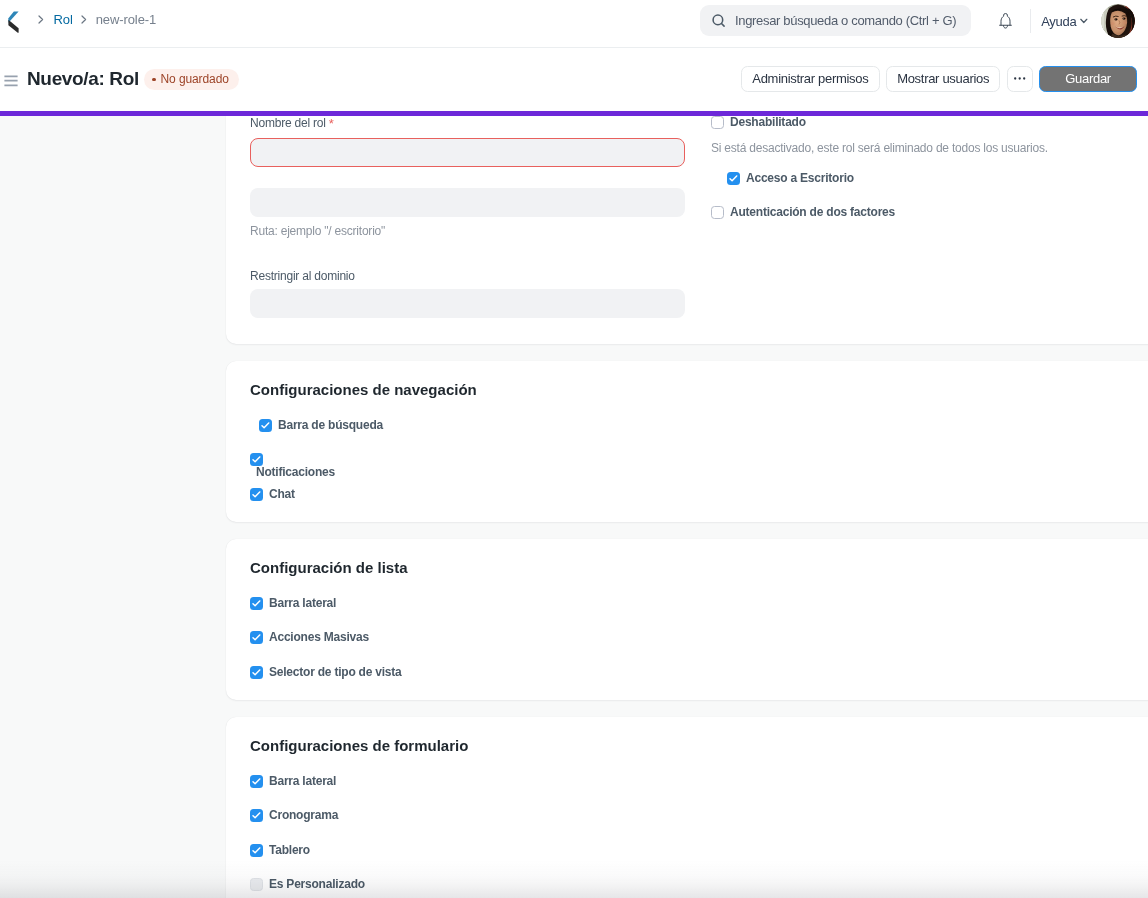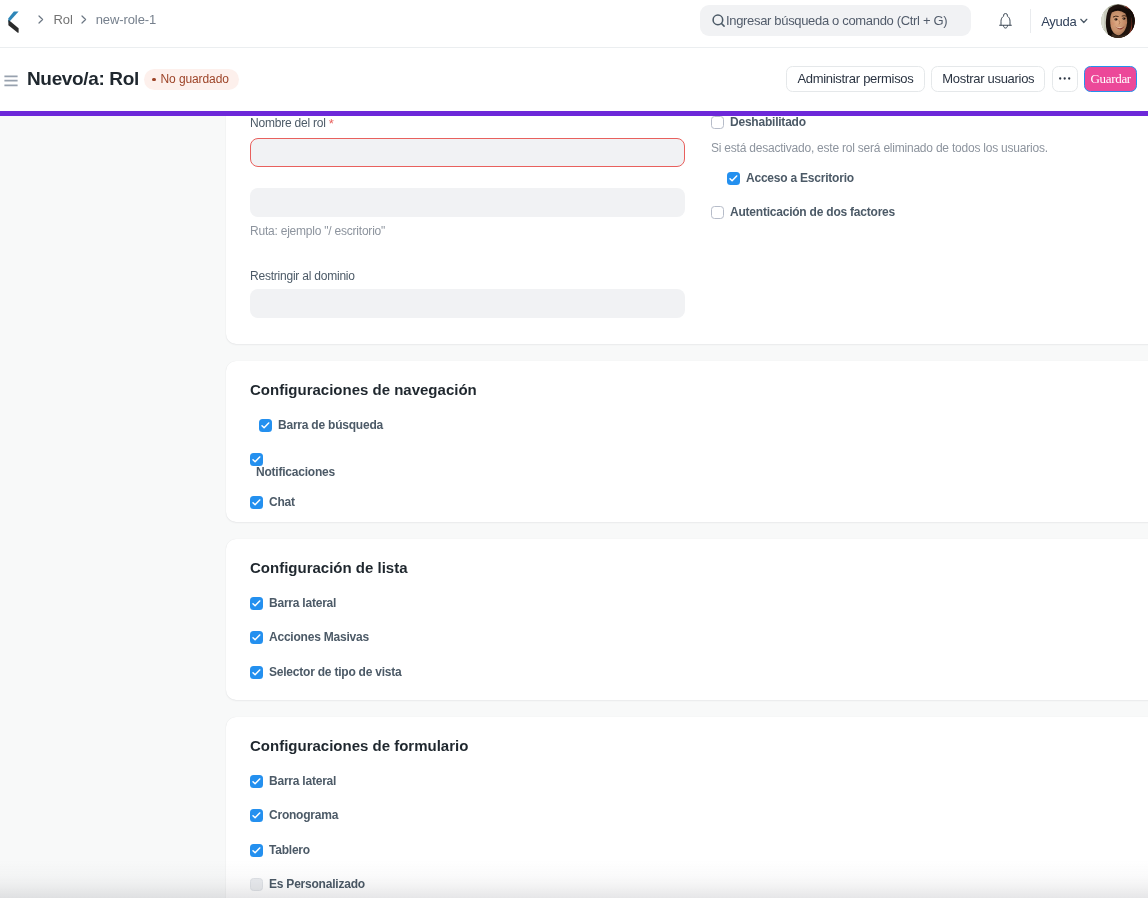--- a/index.html
+++ b/index.html
@@ -13,27 +13,27 @@
   }
   
   .navbar {
     height:48px; background:#fff; border-bottom:1px solid #ebeef0;
     display:flex; align-items:center; padding:0 14px 9px 0;
     position:relative;
   }
   .nav-left { display:flex; align-items:center; }
   .logo { width:11px; height:22px; display:block; position:absolute; left:8px; top:10.5px; }
   .crumb-sep { display:flex; align-items:center; }
-  .crumb { font-size:13px; color:#737373; text-decoration:none; padding:0 8px 0 9.5px; letter-spacing:-0.1px; }
+  .crumb { font-size:13px; color:#0369a1; text-decoration:none; padding:0 8px 0 9.5px; letter-spacing:-0.1px; }
   .crumb.active { color:#76808d; }
 
   .nav-center { position:absolute; left:700px; top:5px; }
   .searchbox {
     width:271px; height:31px; background:#f1f2f4; border-radius:9px;
-    display:flex; align-items:center; padding:0 10px 0 12px; 
+    display:flex; align-items:center; padding:0 10px 0 12px; gap:9px;
   }
   .searchbox .ph { font-size:13px; color:#525c6b; white-space:nowrap; letter-spacing:-0.33px; }
 
   .nav-right { position:absolute; right:12.6px; top:0; height:42px; display:flex; align-items:center; }
   .bell-btn { width:13px; height:16px; display:block; }
   .nav-div { width:1px; height:24px; background:#e9ebee; margin:0 10.5px 0 17.3px; }
   .help { display:flex; align-items:center; gap:3.7px; font-size:13px; color:#31415a; letter-spacing:-0.25px;}
   .avatar { width:34px; height:34px; border-radius:50%; overflow:hidden; margin-left:13.6px; display:block;}
 
   
@@ -50,21 +50,21 @@
   }
   .badge .dot { width:3.7px; height:3.7px; border-radius:50%; background:#9d4428; display:block; flex:0 0 3.7px; font-size:0; }
   .head-actions { margin-left:auto; display:flex; align-items:center; gap:6.4px; }
   .btn {
     height:26px; border:1px solid #e5e8ea; background:#fff; border-radius:6.5px;
     font-size:13px; color:#2b3442; padding:0 10.2px; display:flex; align-items:center;
     font-family:"Liberation Sans", sans-serif; line-height:1; cursor:pointer;
     letter-spacing:-0.3px; white-space:nowrap;
   }
   .btn.ellipsis { padding:0 6.4px; }
-  .btn.primary { background:#ec4899; color:#fff; border-color:#2490ef; padding:0 5px;font-family:Liberation Serif, serif; }
+  .btn.primary { background:#737373; color:#fff; border-color:#2490ef; padding:0 25px; }
 
   
   .content { height:782px; overflow:hidden; padding-top:0; position:relative;padding-left:32px; }
   .card {
     background:#fff; border-radius:10px; margin:0 0 17px 194px;
     width:942px; box-shadow:0 1px 2px rgba(18,25,38,0.055), 0 0 1px rgba(18,25,38,0.10);
   }
   .card-inner { padding:0 24px; }
   .section-title { font-size:15px; font-weight:bold; color:#1f272e;
     margin:0; padding-top:20px; line-height:17px; }
@@ -277,21 +277,21 @@
             <span class="chk-label">Barra de búsqueda</span>
           </div>
           <div class="chk-row" style="position:absolute;top:92.3px;left:24px;flex-direction:column;">
             <span class="cb on">
               <svg width="13" height="13" viewBox="0 0 13 13">
                 <path d="M3.0 6.7 L5.1 8.8 L9.7 3.9" fill="none" stroke="#fff" stroke-width="1.45" stroke-linecap="round" stroke-linejoin="round"></path>
               </svg>
             </span>
             <span class="chk-label">Notificaciones</span>
           </div>
-          <div class="chk-row" style="position:absolute;top:126.8px;left:24px;margin-top:8px;">
+          <div class="chk-row" style="position:absolute;top:126.8px;left:24px;">
             <span class="cb on">
               <svg width="13" height="13" viewBox="0 0 13 13">
                 <path d="M3.0 6.7 L5.1 8.8 L9.7 3.9" fill="none" stroke="#fff" stroke-width="1.45" stroke-linecap="round" stroke-linejoin="round"></path>
               </svg>
             </span>
             <span class="chk-label">Chat</span>
           </div>
         </div>
       </div>
       <div class="card" style="height:161px">

